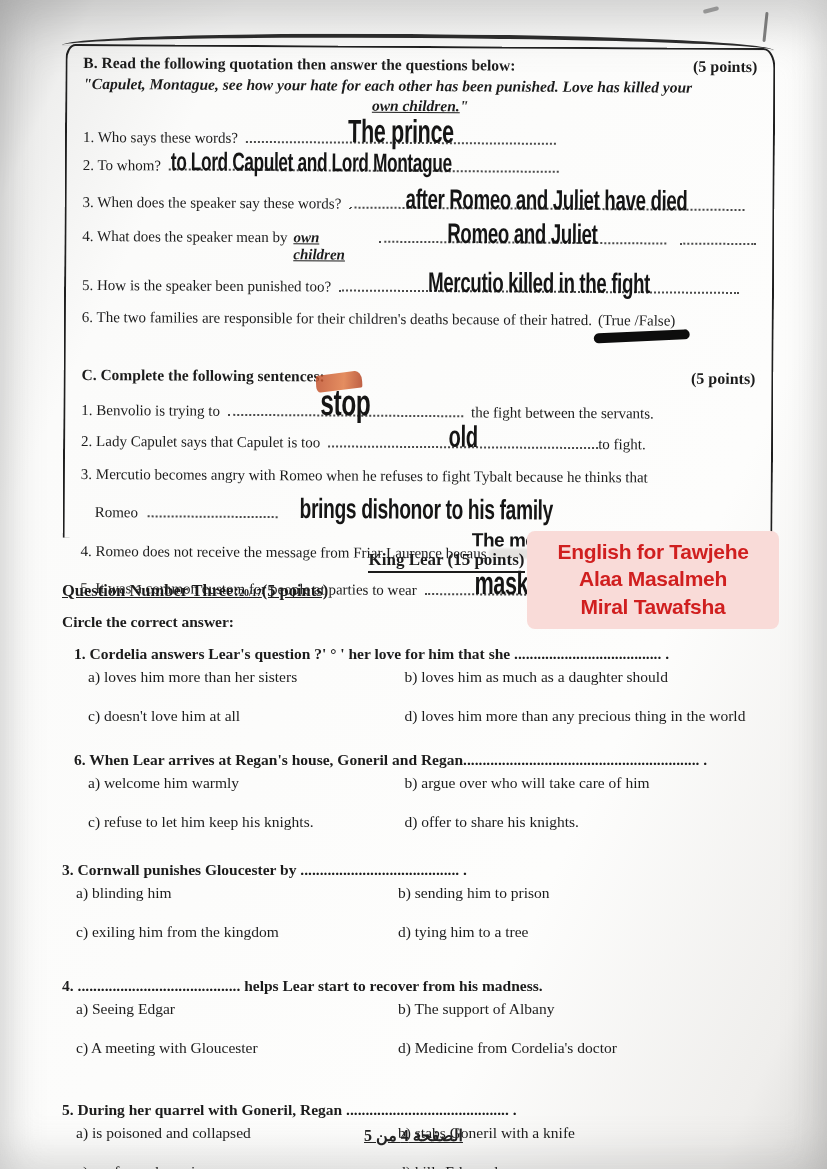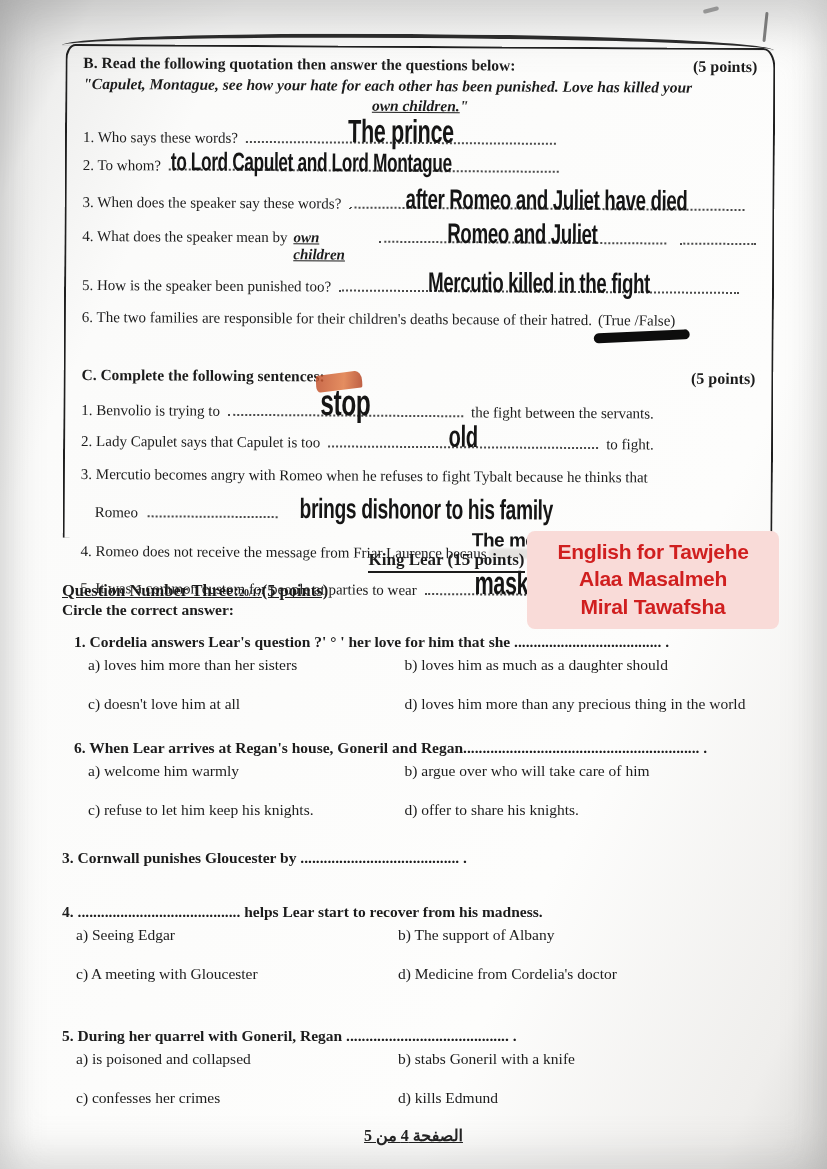--- a/index.html
+++ b/index.html
@@ -61,21 +61,21 @@
   .c4-ans1 { position:absolute; right:-6px; top:-15px; }
   .c4-ans2 { position:absolute; right:62px; top:12px; }
   .smudge { display:inline-block; width:52px; height:10px; background:#e4e2df; border-radius:5px; margin-left:2px; filter:blur(1px); }
 
   
   .kinglear { position:absolute; left:62px; top:550px; width:714px; }
   .kl-title-row { text-align:center; padding-left:55px; }
   .kl-title { font-weight:bold; font-size:17px; border-bottom:2.5px solid #1c1c1c; display:inline-block; padding-bottom:1px; }
   .kl-sub { font-weight:bold; font-size:16.5px; text-decoration:underline; margin-top:8px; }
   .kl-sub .small-frac { font-size:10px; }
-  .kl-instr { font-weight:bold; font-size:15.5px; margin-top:0; }
+  .kl-instr { font-weight:bold; font-size:15.5px; margin-top:12px; }
   .mcq { margin-top:14px; }
   .mcq .stem { font-weight:bold; font-size:15.5px; }
   .mcq .opts { display:grid; grid-template-columns:46% 54%; font-size:15.5px; margin-top:5px; padding-left:14px; row-gap:21px; }
   .mt-26 { margin-top:26px; } .mt-30 { margin-top:30px; } .mt-36 { margin-top:36px; } .mt-44 { margin-top:44px; }
 
   
   .promo { position:absolute; left:527px; top:531px; width:252px; background:#f9dbd8; border-radius:8px;
     padding:7px 10px 9px; text-align:center; font-family:"Liberation Sans", sans-serif; font-weight:bold;
     font-size:21px; line-height:1.3; color:#d01f1f; letter-spacing:-0.3px; }
 
@@ -155,21 +155,21 @@
       <span class="hw hw-34" style="z-index:1;"><i class="hl-stop"></i><span>stop</span></span>
     </span>
     <span style="margin-left:8px;">the fight between the servants.</span>
   </div>
 
   <div class="qline" style="margin-top:14px;">
     <span class="qlabel">2. Lady Capulet says that Capulet is too</span>
     <span class="blank" style="width:270px;">
       <span class="hw hw-28">old</span>
     </span>
-    <span style="margin-left:8px;">to fight.</span>
+    <span style="">to fight.</span>
   </div>
 
   <div class="qline" style="margin-top:16px;">
     <span>3. Mercutio becomes angry with Romeo when he refuses to fight Tybalt because he thinks that</span>
   </div>
   <div class="qline" style="margin-top:12px; padding-left:14px;">
     <span class="qlabel">Romeo</span>
     <span class="dots-extra" style="width:130px; margin-left:10px;"></span>
     <span class="hw hw-26" style="margin-left:22px; transform:scale(0.74,1.08); transform-origin:left bottom;">brings dishonor to his family</span>
   </div>
@@ -223,20 +223,26 @@
     <div class="opts">
       <span>a) welcome him warmly</span>
       <span>b) argue over who will take care of him</span>
       <span>c) refuse to let him keep his knights.</span>
       <span>d) offer to share his knights.</span>
     </div>
   </div>
 
   <div class="mcq mt-30">
     <div class="stem">3. Cornwall  punishes Gloucester by ......................................... .</div>
+    <div class="opts">
+      <span>a) blinding him</span>
+      <span>b) sending him to prison</span>
+      <span>c) exiling him from the kingdom</span>
+      <span>d) tying him to a tree</span>
+    </div>
   </div>
 
   <div class="mcq mt-36">
     <div class="stem">4. .......................................... helps Lear start to recover from his madness.</div>
     <div class="opts">
       <span>a) Seeing Edgar</span>
       <span>b) The support of Albany</span>
       <span>c) A meeting with Gloucester</span>
       <span>d) Medicine from Cordelia's doctor</span>
     </div>

